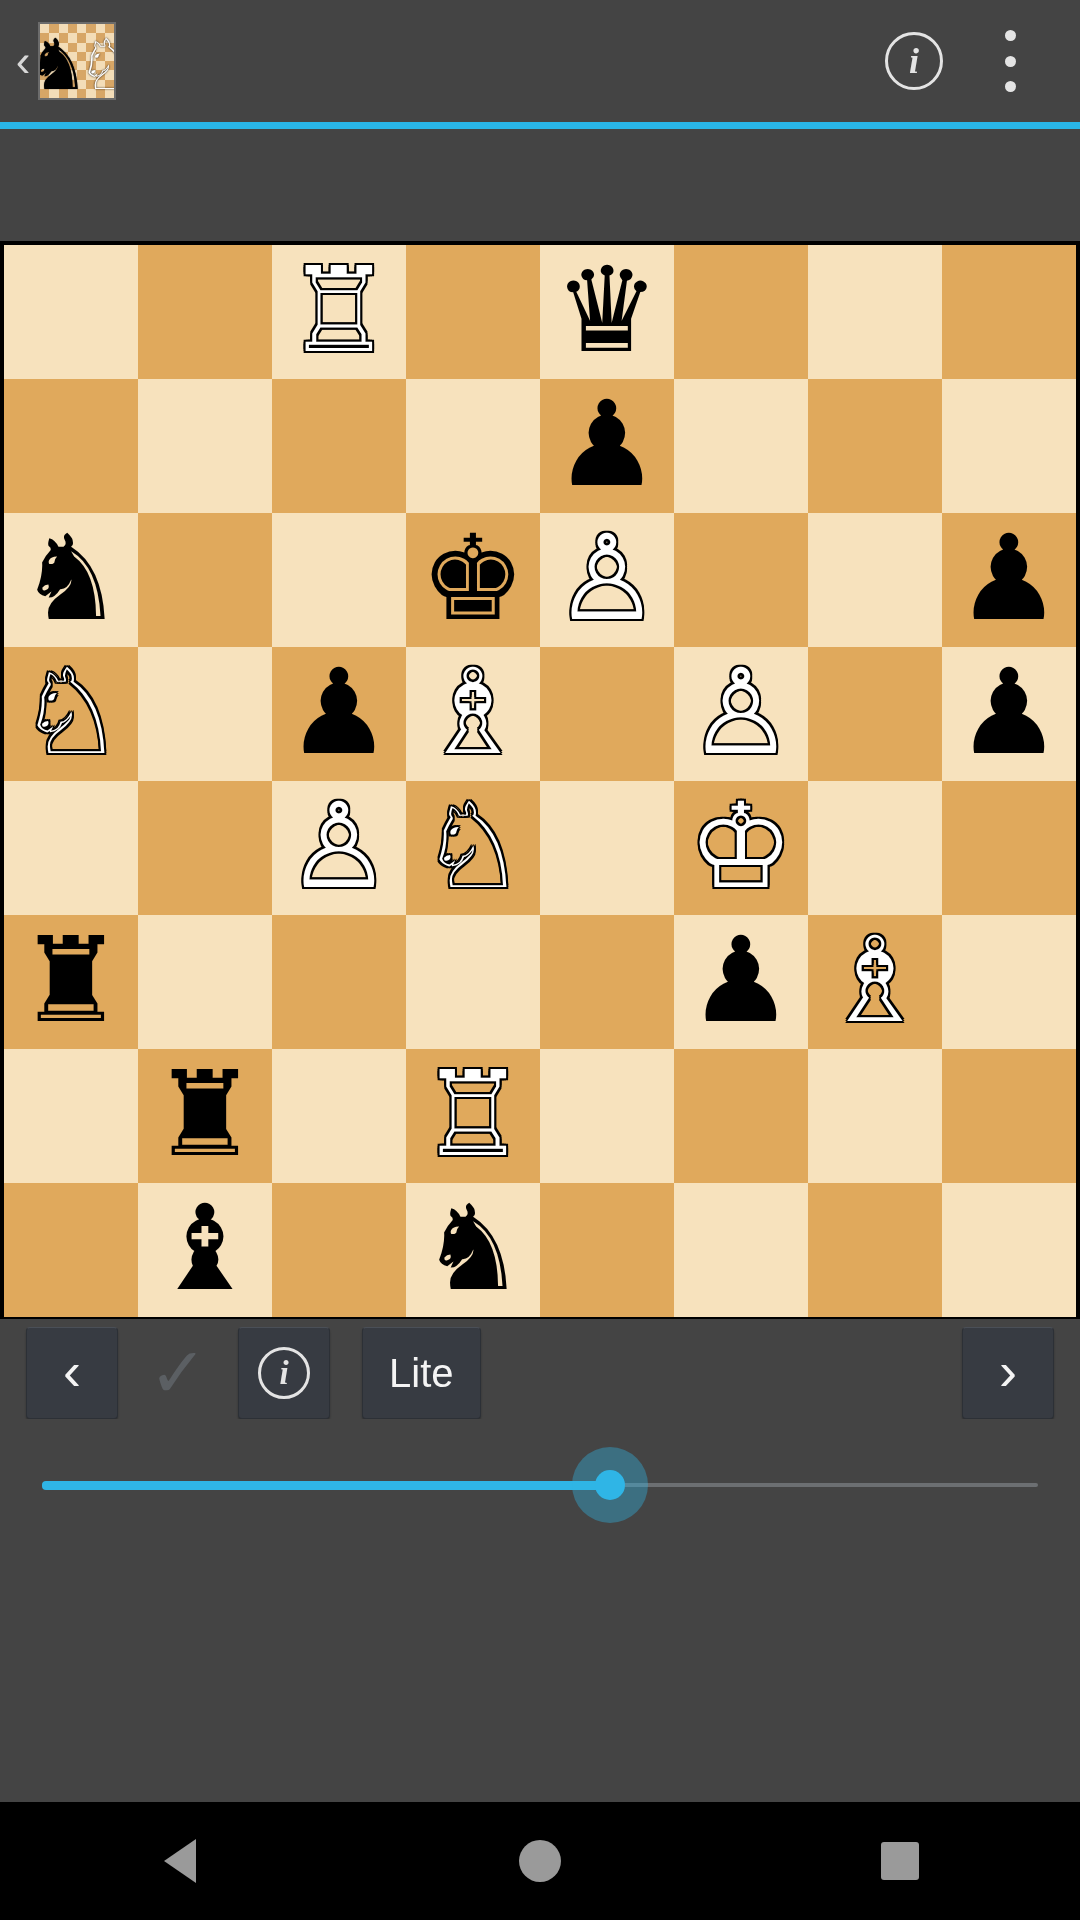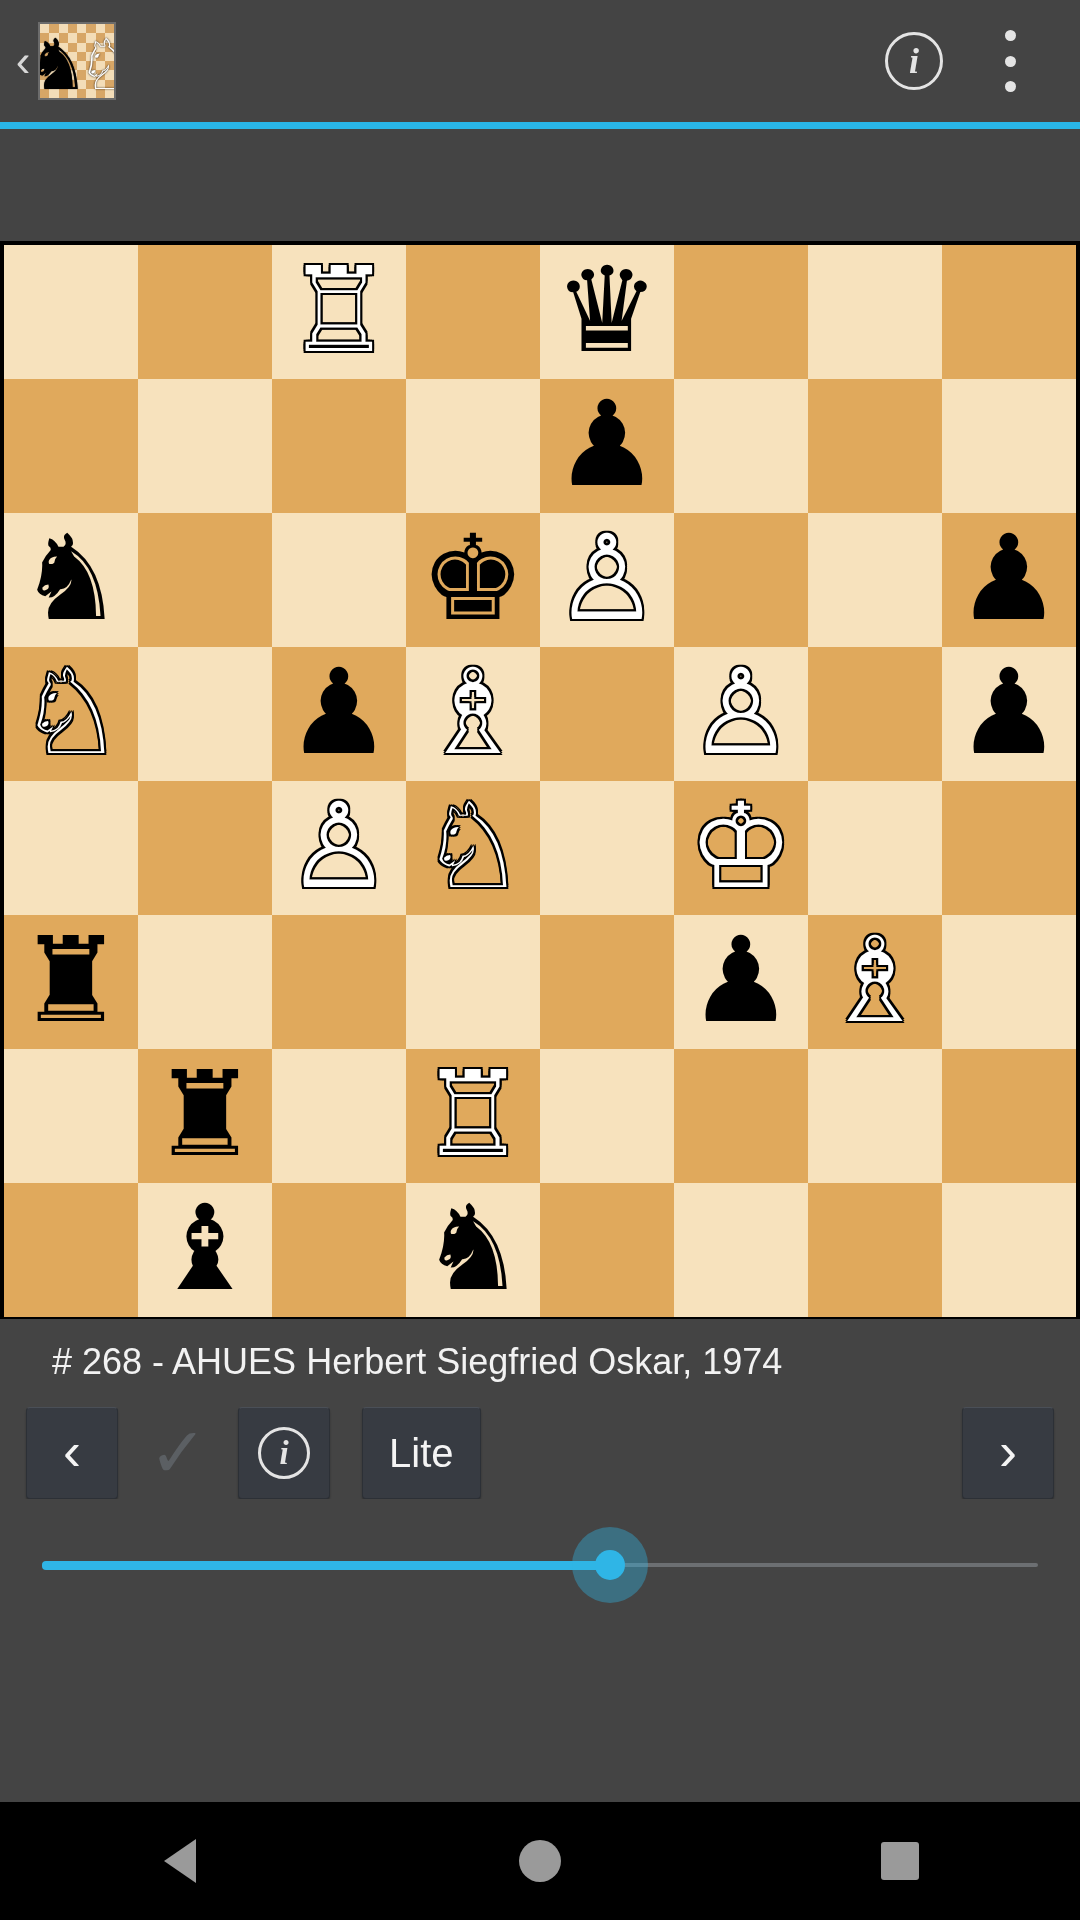--- a/index.html
+++ b/index.html
@@ -453,21 +453,20 @@
         <div class="sq light">
           <span class="piece b">♞</span>
         </div>
         <div class="sq dark"></div>
         <div class="sq light"></div>
         <div class="sq dark"></div>
         <div class="sq light"></div>
       </div>
   </div>
 
-  <div class="caption"># 268 - AHUES Herbert Siegfried Oskar, 1974</div>
 
   <div class="controls">
     <div class="btn square">
       <span class="chev">‹</span>
     </div>
     <div class="check-disabled">✓</div>
     <div class="btn square">
       <span class="info-circle">i</span>
     </div>
     <div class="ctl-gap-md"></div>

